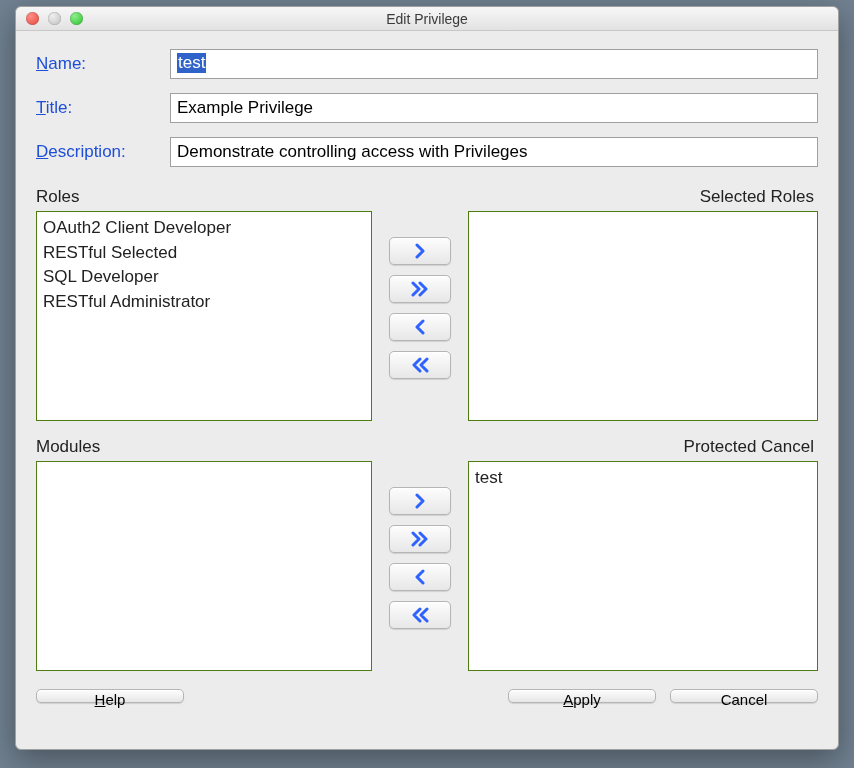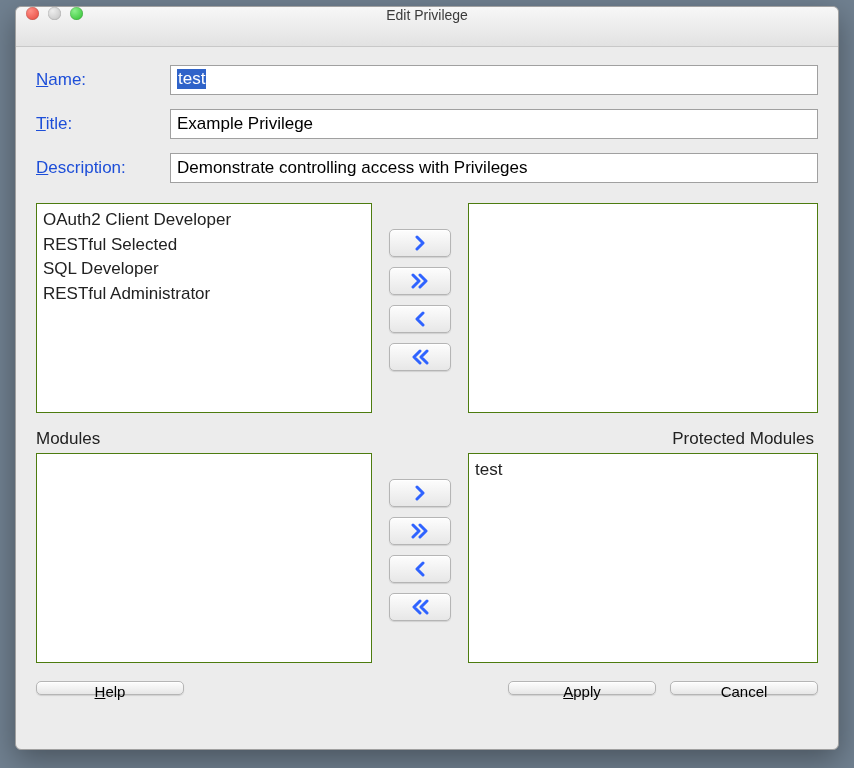--- a/index.html
+++ b/index.html
@@ -21,25 +21,26 @@
     width: 824px;
     height: 744px;
     background: #ececec;
     border: 1px solid #a0a0a0;
     border-radius: 6px;
     box-shadow: 0 10px 30px rgba(0,0,0,0.35);
     display: flex;
     flex-direction: column;
   }
   .titlebar {
-    height: 40px;
+    height: 24px;
     border-bottom: 1px solid #c8c8c8;
     background: linear-gradient(#f7f7f7,#e2e2e2);
     border-radius: 6px 6px 0 0;
     display: flex;
+    align-items: center;
     position: relative;
     text-decoration: underline;
   }
   .traffic {
     display: flex;
     gap: 9px;
     padding-left: 10px;
   }
   .tl-btn {
     width: 13px; height: 13px; border-radius: 50%;
@@ -183,20 +184,25 @@
       <label><span class="ul">T</span><span>itle:</span></label>
       <input type="text" value="Example Privilege" style="">
     </div>
 
     <div class="formrow">
       <label><span class="ul">D</span><span>escription:</span></label>
       <input type="text" value="Demonstrate controlling access with Privileges" style="">
     </div>
 
     <div class="dual">
+      <div class="dual-labels">
+        <div class="left">Roles</div>
+        <div class="spacer"></div>
+        <div class="right">Selected Roles</div>
+      </div>
       <div class="dual-body">
         <div class="listbox" id="roles-available">
             <div>OAuth2 Client Developer</div>
             <div>RESTful Selected</div>
             <div>SQL Developer</div>
             <div>RESTful Administrator</div>
           </div>
         <div class="mover">
           <button>
             <svg width="16" height="16" viewBox="0 0 16 16">
@@ -220,21 +226,21 @@
           </button>
         </div>
         <div class="listbox right" id="roles-selected"></div>
       </div>
     </div>
 
     <div class="dual" style="margin-top:16px;">
       <div class="dual-labels">
         <div class="left">Modules</div>
         <div class="spacer"></div>
-        <div class="right">Protected Modules</div>
+        <div class="right">Protected Cancel</div>
       </div>
       <div class="dual-body">
         <div class="listbox" id="modules-available"></div>
         <div class="mover">
           <button>
             <svg width="16" height="16" viewBox="0 0 16 16">
                 <path d="M5 2 L11 8 L5 14" fill="none" stroke="#2f63ff" stroke-width="3" stroke-linecap="round" stroke-linejoin="round"></path>
               </svg>
           </button>
           <button>

